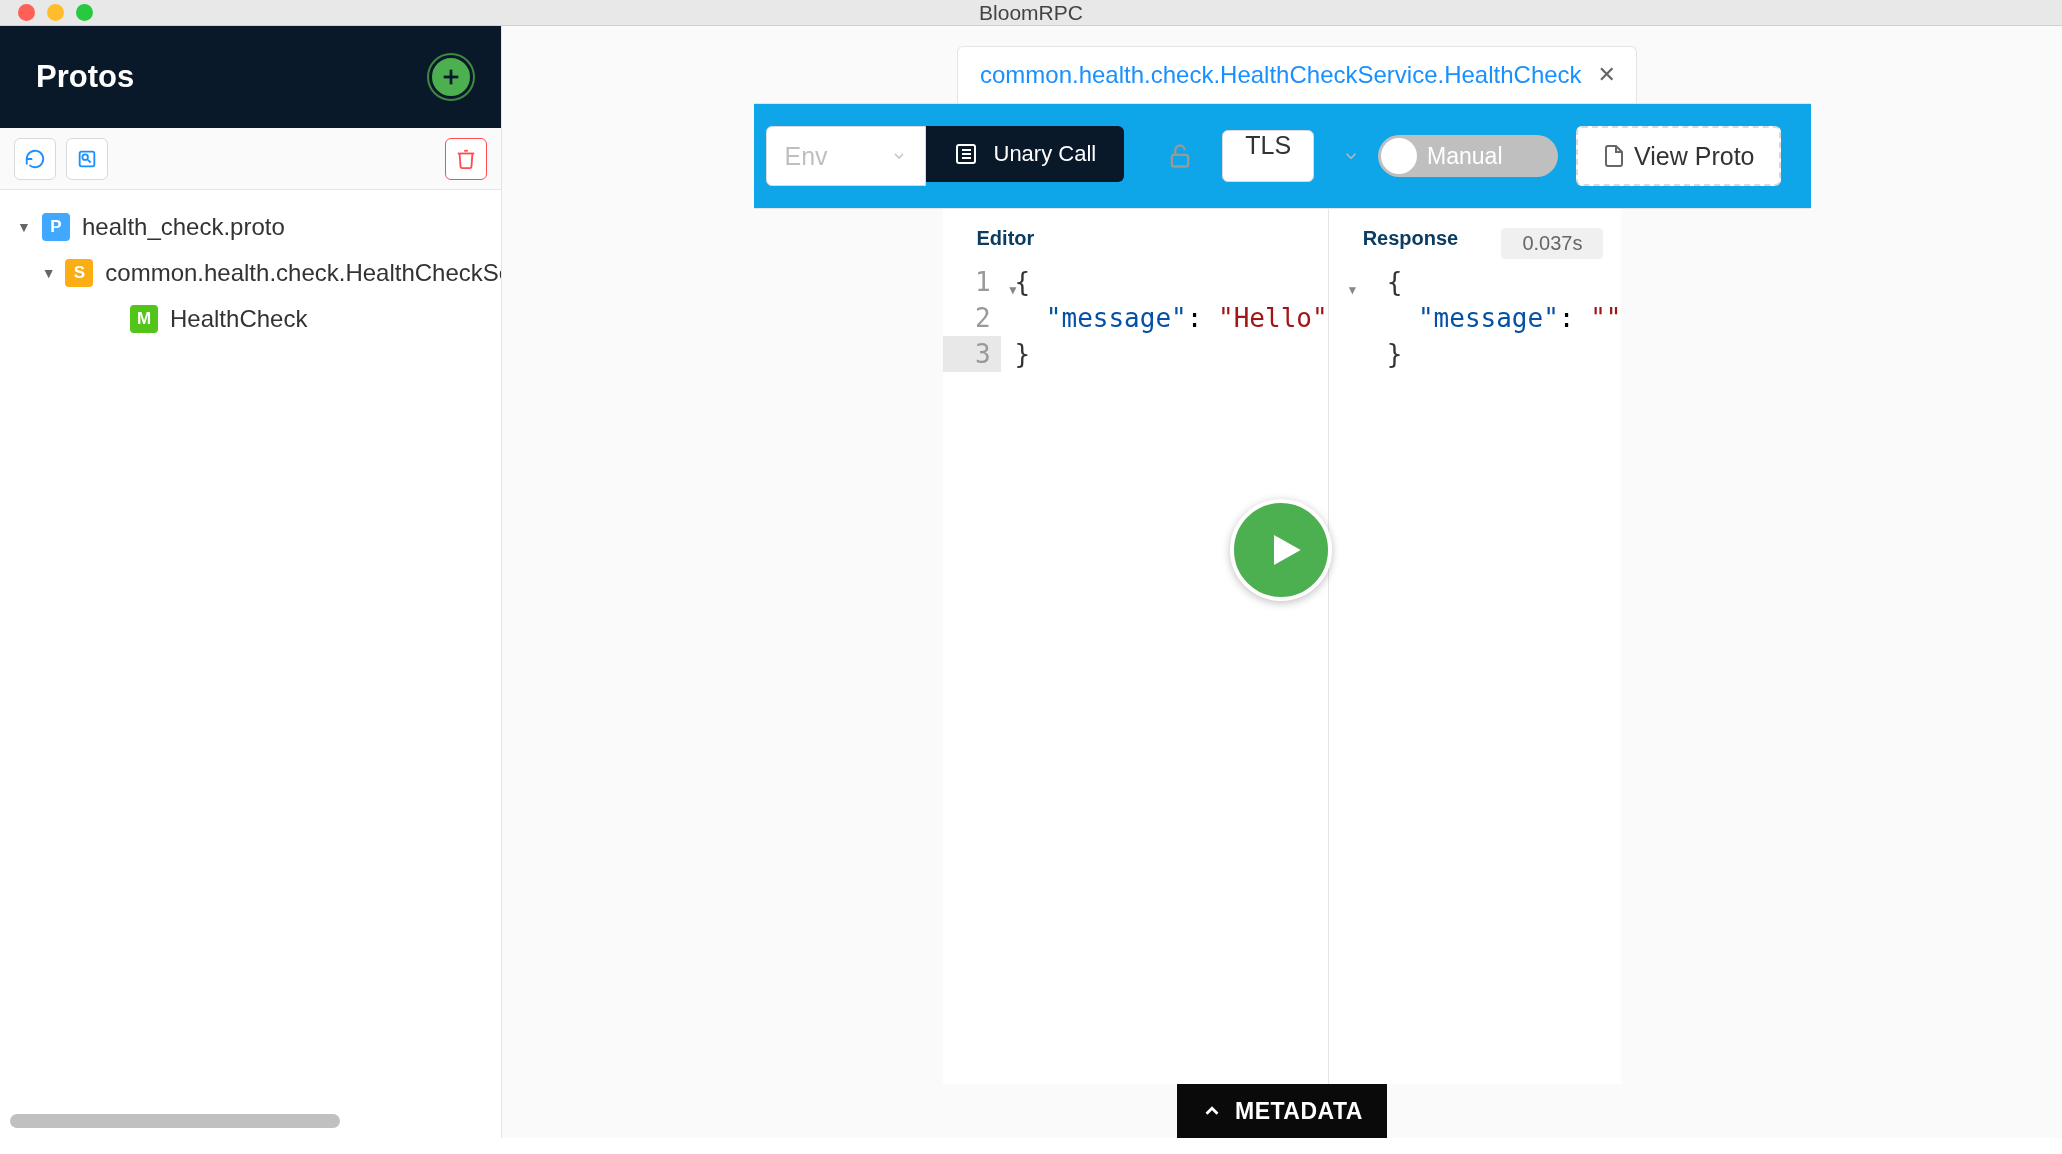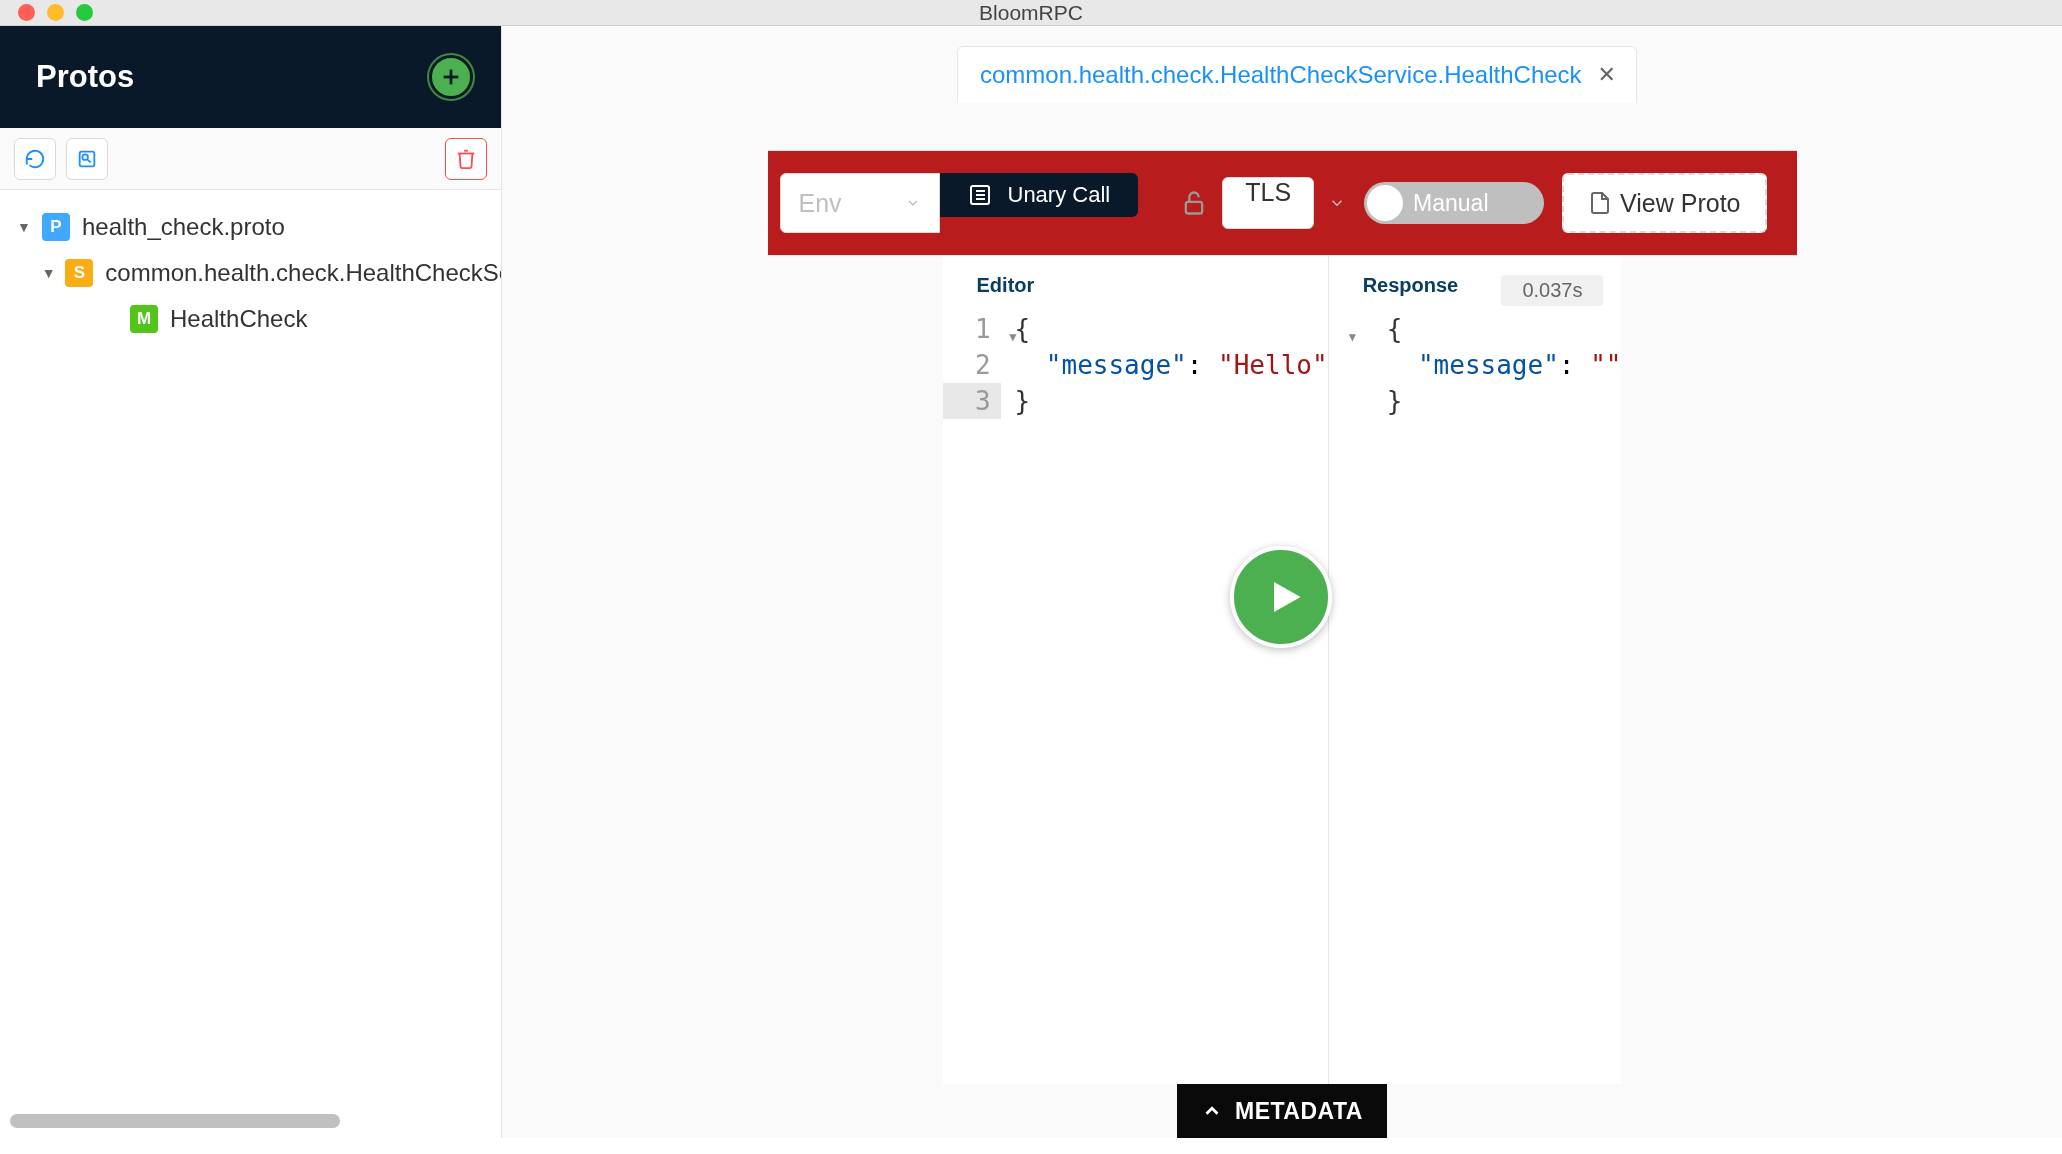--- a/index.html
+++ b/index.html
@@ -42,31 +42,31 @@
 .sidebar-scrollbar { position:absolute; bottom:10px; left:10px; width:330px; height:14px; background:#c0c0c0; border-radius:7px; }
 
 
 .content { flex:1; display:flex; flex-direction:column; background:#fafafa;align-items:center; }
 
 .tabs-area { padding:20px 0 0 30px; background:#fafafa; }
 .tab { display:inline-flex; align-items:center; background:#fff; border:1px solid #e5e5e5; border-bottom:none; border-radius:6px 6px 0 0; padding:14px 20px 14px 22px; gap:16px; }
 .tab-label { color:#1890ff; font-size:24px; }
 .tab-close { color:#666; font-size:22px; cursor:pointer; }
 
-.req-bar { background:#b91c1c; border-top:1px solid #e5e5e5; border-bottom:1px solid #e5e5e5; padding:22px 30px; display:flex; align-items:center; gap:18px;margin-top:47px; }
+.req-bar { background:#0ea5e9; border-top:1px solid #e5e5e5; border-bottom:1px solid #e5e5e5; padding:22px 30px; display:flex; align-items:center; gap:18px; }
 .env-select { width:160px; height:60px; border:1px solid #d9d9d9; border-radius:6px 0 0 6px; display:flex; align-items:center; justify-content:space-between; padding:0 18px; background:#fff; color:#bfbfbf; font-size:25px; cursor:pointer; }
 .env-select svg { width:16px; height:16px; }
 .addr-input-wrap { display:flex; margin-left:-18px; }
 .addr-input { width:360px; height:60px; border:1px solid #d9d9d9; border-left:none; font-size:25px; padding:0 18px; outline:none; }
-.call-type { height:44px; padding:0 28px; background:#0a1929; color:#fff; display:flex; align-items:center; gap:16px; font-size:22px; border-radius:0 6px 6px 0; }
+.call-type { height:56px; padding:0 28px; background:#0a1929; color:#fff; display:flex; align-items:center; gap:16px; font-size:22px; border-radius:0 6px 6px 0; }
 .call-type svg { width:24px; height:24px; }
 .lock-icon { width:28px; height:28px; color:#999; margin-left:24px; }
 .tls-btn { height:52px; padding:0 22px; border:1px solid #d9d9d9; border-radius:6px; background:#fff; font-size:25px; color:#333; cursor:pointer; }
 .dropdown-caret { color:#bbb; display:flex; }
-.tls-group { display:flex; align-items:center; gap:14px; }
+.tls-group { display:flex; align-items:center; gap:28px; }
 .toggle-wrap { display:flex; align-items:center; background:#bfbfbf; border-radius:26px; width:180px; height:42px; padding:3px; position:relative; cursor:pointer; }
 .toggle-knob { width:36px; height:36px; background:#fff; border-radius:50%; }
 .toggle-label { color:#fff; font-size:23px; margin-left:10px; }
 .view-proto-btn { margin-left:auto; height:60px; padding:0 24px; border:2px dashed #d9d9d9; border-radius:6px; background:#fff; display:flex; align-items:center; gap:8px; font-size:25px; color:#333; cursor:pointer; }
 
 .panes { flex:1; display:flex; position:relative; background:#fff; }
 .pane { flex:1; display:flex; flex-direction:column; position:relative; }
 .pane + .pane { border-left:1px solid #e5e5e5; }
 .pane-title { font-size:20px; color:#0a3d62; font-weight:600; padding:18px 0 14px 34px; }
 .code { font-family:Menlo, Monaco, monospace; font-size:26px; line-height:36px; padding:0 0 0 0; }

